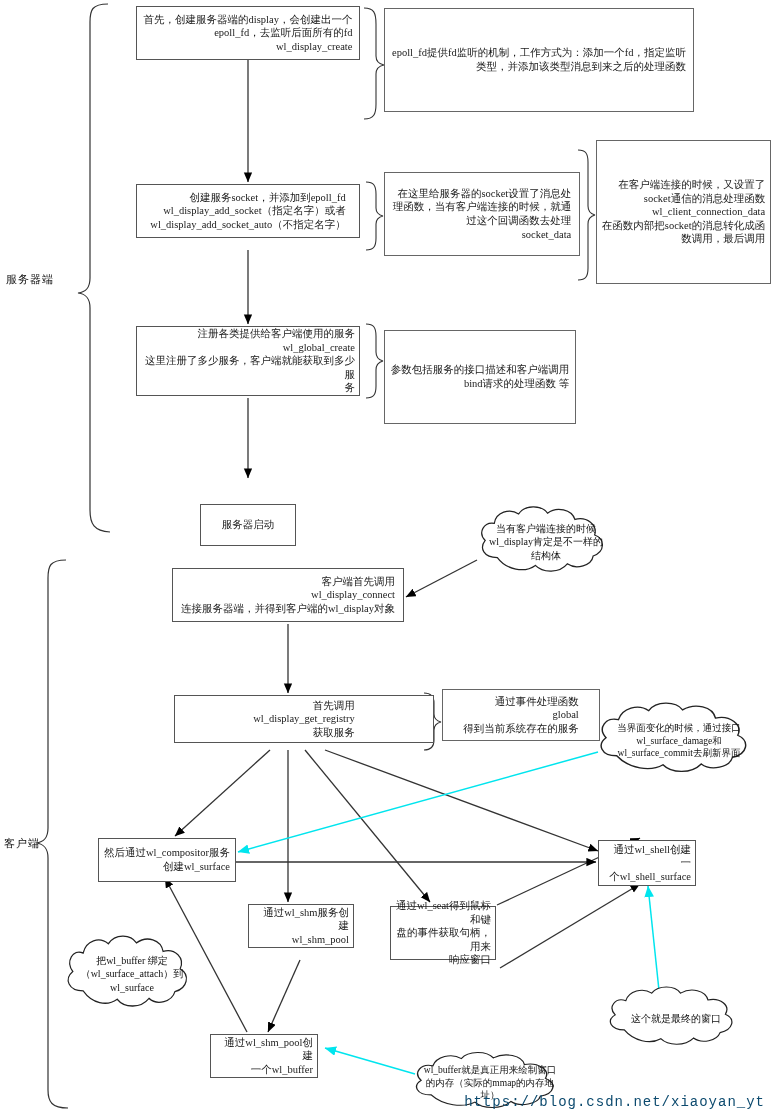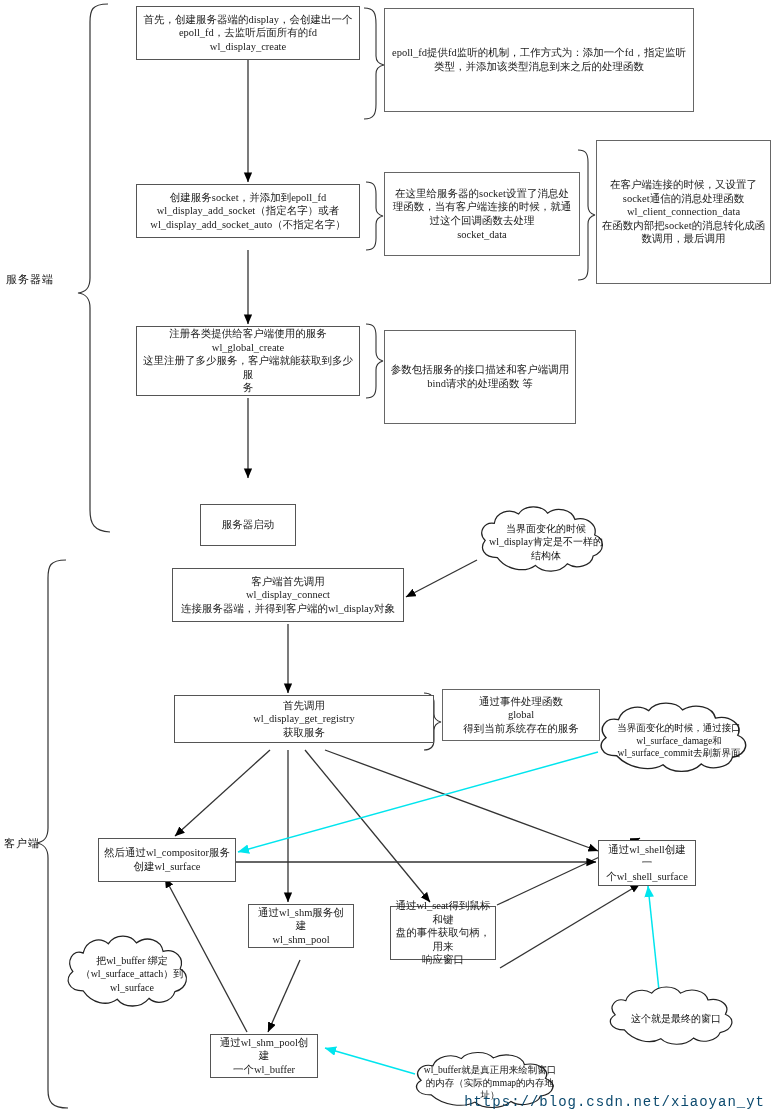--- a/index.html
+++ b/index.html
@@ -21,21 +21,21 @@
     pointer-events:none;
   }
   .node{
     position:absolute;
     box-sizing:border-box;
     border:1.4px solid #555;
     background:#fff;
     display:flex;
     align-items:center;
     justify-content:center;
-    text-align:center;
+    text-align:right;
     line-height:1.30;
     font-size:10.5px;
     padding:17px 4px;
     white-space:pre-line;
     z-index:3;
   }
   .node.thin{border:1px solid #666;}
   .cloud{
     position:absolute;
     box-sizing:border-box;
@@ -195,21 +195,21 @@
 盘的事件获取句柄，用来
 响应窗口</div>
 
   <div class="node" style="left:210px; top:1034px; width:108px; height:44px;">通过wl_shm_pool创建
 一个wl_buffer</div>
 
   <div class="cloud" style="left:470px; top:503px; width:152px; height:78px;">
     <svg viewBox="0 0 200 100" preserveAspectRatio="none">
       <path d="M36,70 C18,70 12,58 20,48 C10,38 18,24 32,26 C34,12 52,6 64,14 C72,2 94,2 102,13 C114,4 134,8 138,21 C154,17 168,28 164,41 C178,46 178,62 162,68 C160,80 140,86 128,78 C118,90 96,90 86,80 C72,90 48,86 36,70 Z" fill="#fff" stroke="#222" stroke-width="1.6"></path>
     </svg>
-    <span class="cloud-text">当界面变化的时候
+    <span class="cloud-text">当有客户端连接的时候
 wl_display肯定是不一样的
 结构体</span>
   </div>
 
   <div class="cloud" style="left:590px; top:700px; width:178px; height:82px; font-size:9.5px;">
     <svg viewBox="0 0 200 100" preserveAspectRatio="none">
       <path d="M30,68 C12,68 8,54 18,46 C8,34 18,20 32,24 C36,10 54,4 66,13 C74,1 96,1 104,12 C118,3 138,8 141,22 C157,18 172,30 166,43 C180,50 177,66 160,70 C157,82 136,87 125,78 C114,90 92,90 82,79 C68,88 44,84 30,68 Z" fill="#fff" stroke="#222" stroke-width="1.6"></path>
     </svg>
     <span class="cloud-text">当界面变化的时候，通过接口
 wl_surface_damage和

